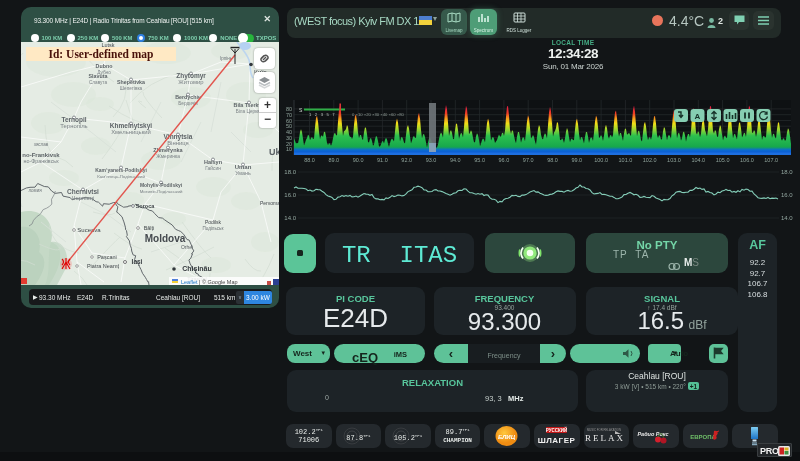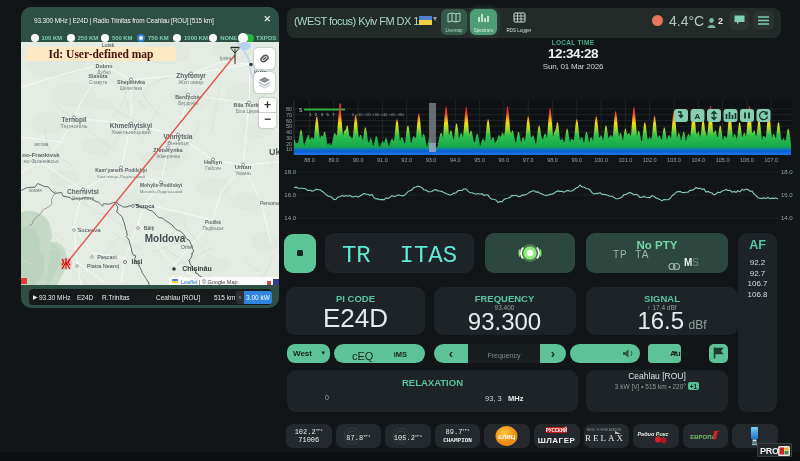--- a/index.html
+++ b/index.html
@@ -472,21 +472,21 @@
   <div class="lab" style="font-size:9.5px;margin-top:6px;">SIGNAL</div>
   <div style="text-align:center;font-size:6.5px;color:#95a39d;margin-top:0px;">↑ 17.4 dBf</div>
   <div style="text-align:center;margin-top:-4px;margin-left:20px;"><span style="font-size:24px;color:#e6eaec;">16.5</span> <span style="font-size:12px;color:#93a39d;">dBf</span></div>
 </div>
 
 <div class="grn" style="left:287px;top:344px;width:43px;height:19px;border-radius:8px;">
   <span style="position:absolute;left:6px;top:5px;font-size:8px;font-weight:bold;">West</span>
   <span style="position:absolute;right:5px;top:5px;font-size:7px;">▾</span>
 </div>
 <div class="grn" style="left:334px;top:344px;width:91px;height:19px;border-radius:10px;">
-  <span style="position:absolute;left:18px;top:5.5px;font-size:11px;font-weight:normal;">cEQ</span>
+  <span style="position:absolute;left:18px;top:5.5px;font-size:13px;font-weight:bold;">cEQ</span>
   <span style="position:absolute;right:18px;top:5.5px;font-size:7.5px;font-weight:bold;">iMS</span>
 </div>
 <div class="grn" style="left:434px;top:344px;width:34px;height:19px;border-radius:10px 0 0 10px;text-align:center;">
   <span style="font-size:13px;line-height:18px;font-weight:bold;">‹</span>
 </div>
 <div class="abs" style="left:468px;top:344px;width:72px;height:19px;background:#181d20;text-align:center;">
   <span style="font-size:7px;color:#7e8f89;line-height:19px;">Frequency</span>
 </div>
 <div class="grn" style="left:540px;top:344px;width:26px;height:19px;border-radius:0 10px 10px 0;text-align:center;">
   <span style="font-size:13px;line-height:18px;font-weight:bold;">›</span>

